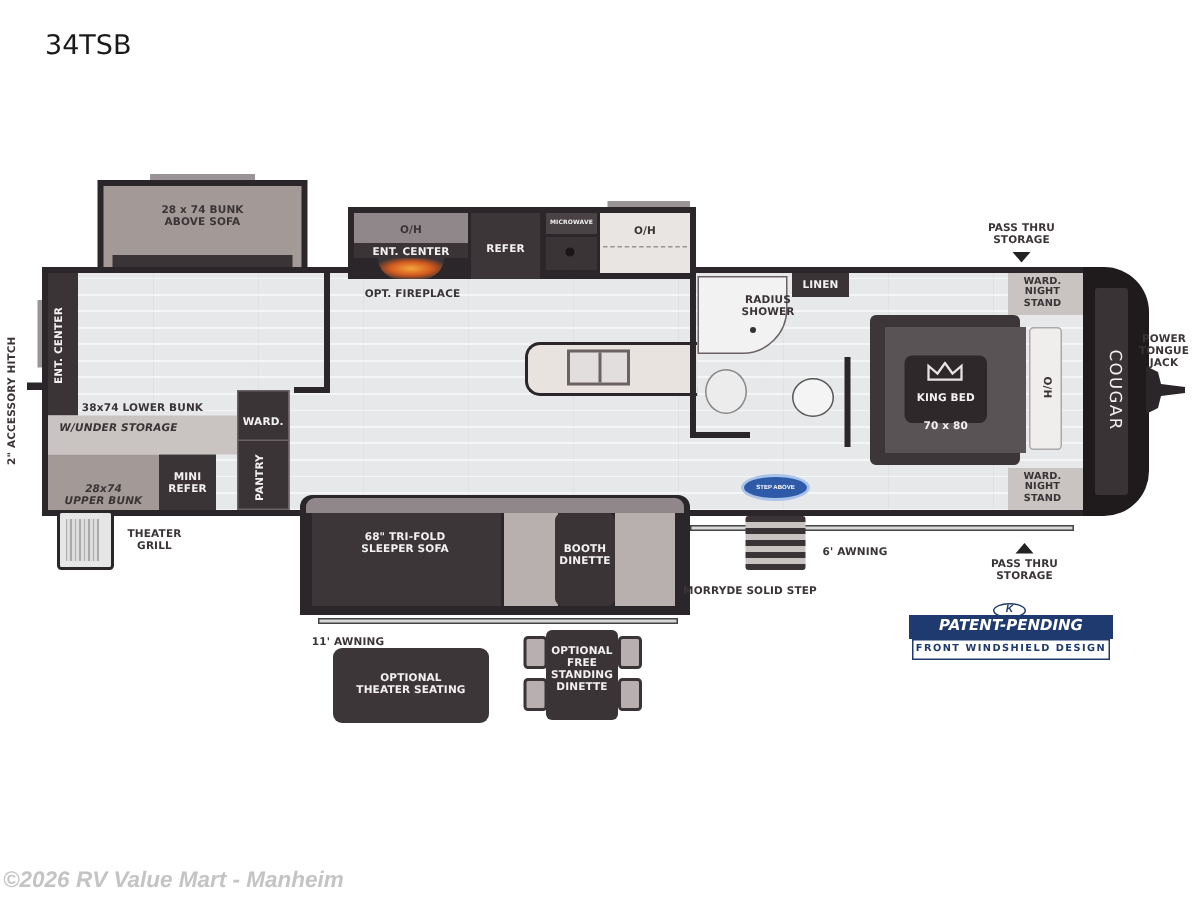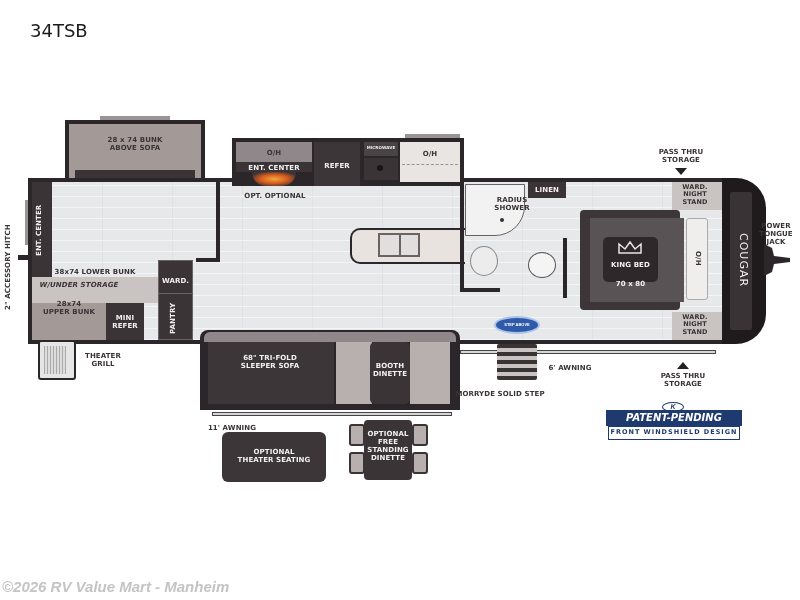--- a/index.html
+++ b/index.html
@@ -45,42 +45,42 @@
 
   <div class="abs dark-furn" style="left:32px;top:182px;width:20px;height:95px;"></div>
   <div class="lbl light vtext" style="left:35px;top:200px;width:14px;height:60px;font-size:7px;">ENT. CENTER</div>
   <div class="abs" style="left:25px;top:200px;width:3px;height:45px;background:#9a9496;"></div>
 
   <div class="abs light-taupe" style="left:32px;top:277px;width:126px;height:26px;"></div>
   <div class="lbl dark" style="left:40px;top:268px;width:110px;">38x74 LOWER BUNK</div>
   <div class="lbl dark" style="left:24px;top:281px;width:110px;font-style:italic;">W/UNDER STORAGE</div>
 
   <div class="abs taupe" style="left:32px;top:303px;width:74px;height:37px;"></div>
-  <div class="lbl dark" style="left:34px;top:300px;width:70px;white-space:pre-line;">28x74
+  <div class="lbl dark" style="left:34px;top:322px;width:70px;white-space:pre-line;font-style:italic;">28x74
 UPPER BUNK</div>
 
   <div class="abs dark-furn" style="left:106px;top:303px;width:38px;height:37px;"></div>
   <div class="lbl light" style="left:106px;top:314px;width:38px;white-space:pre-line;">MINI
 REFER</div>
 
   <div class="abs dark-furn" style="left:158px;top:260px;width:35px;height:80px;border:1px solid #6a6264;"></div>
   <div class="lbl light" style="left:158px;top:277px;width:35px;">WARD.</div>
   <div class="abs" style="left:158px;top:293px;width:35px;height:1px;background:#6a6264;"></div>
   <div class="lbl light vtext" style="left:169px;top:300px;width:12px;height:36px;">PANTRY</div>
 
   <div class="abs wall" style="left:216px;top:182px;width:4px;height:80px;"></div>
   <div class="abs wall" style="left:196px;top:258px;width:24px;height:4px;border-radius:0 0 3px 0;"></div>
 
   <div class="abs wall" style="left:232px;top:138px;width:232px;height:48px;"></div>
   <div class="abs" style="left:236px;top:142px;width:76px;height:20px;background:#8f8789;"></div>
   <div class="lbl dark" style="left:236px;top:149px;width:76px;">O/H</div>
   <div class="abs dark-furn" style="left:236px;top:162px;width:76px;height:10px;"></div>
   <div class="lbl light" style="left:236px;top:164px;width:76px;">ENT. CENTER</div>
   <div class="abs" style="left:252px;top:172px;width:44px;height:14px;border-radius:0 0 20px 20px;background:radial-gradient(ellipse at center, #f2a63c 0%, #d45a1f 45%, #3b3436 80%);"></div>
-  <div class="lbl dark" style="left:230px;top:192px;width:90px;">OPT. OPTIONAL</div>
+  <div class="lbl dark" style="left:230px;top:192px;width:90px;">OPT. FIREPLACE</div>
 
   <div class="abs dark-furn" style="left:314px;top:142px;width:46px;height:44px;background:#3d3638;"></div>
   <div class="lbl light" style="left:314px;top:162px;width:46px;">REFER</div>
 
   <div class="abs" style="left:364px;top:142px;width:34px;height:14px;background:#4a4345;"></div>
   <div class="lbl light" style="left:364px;top:146px;width:34px;font-size:4px;">MICROWAVE</div>
   <div class="abs" style="left:364px;top:158px;width:34px;height:22px;background:#3b3436;"></div>
   <div class="abs" style="left:377px;top:165px;width:6px;height:6px;border-radius:50%;background:#1a1617;"></div>
 
   <div class="abs cream" style="left:400px;top:142px;width:60px;height:40px;"></div>

